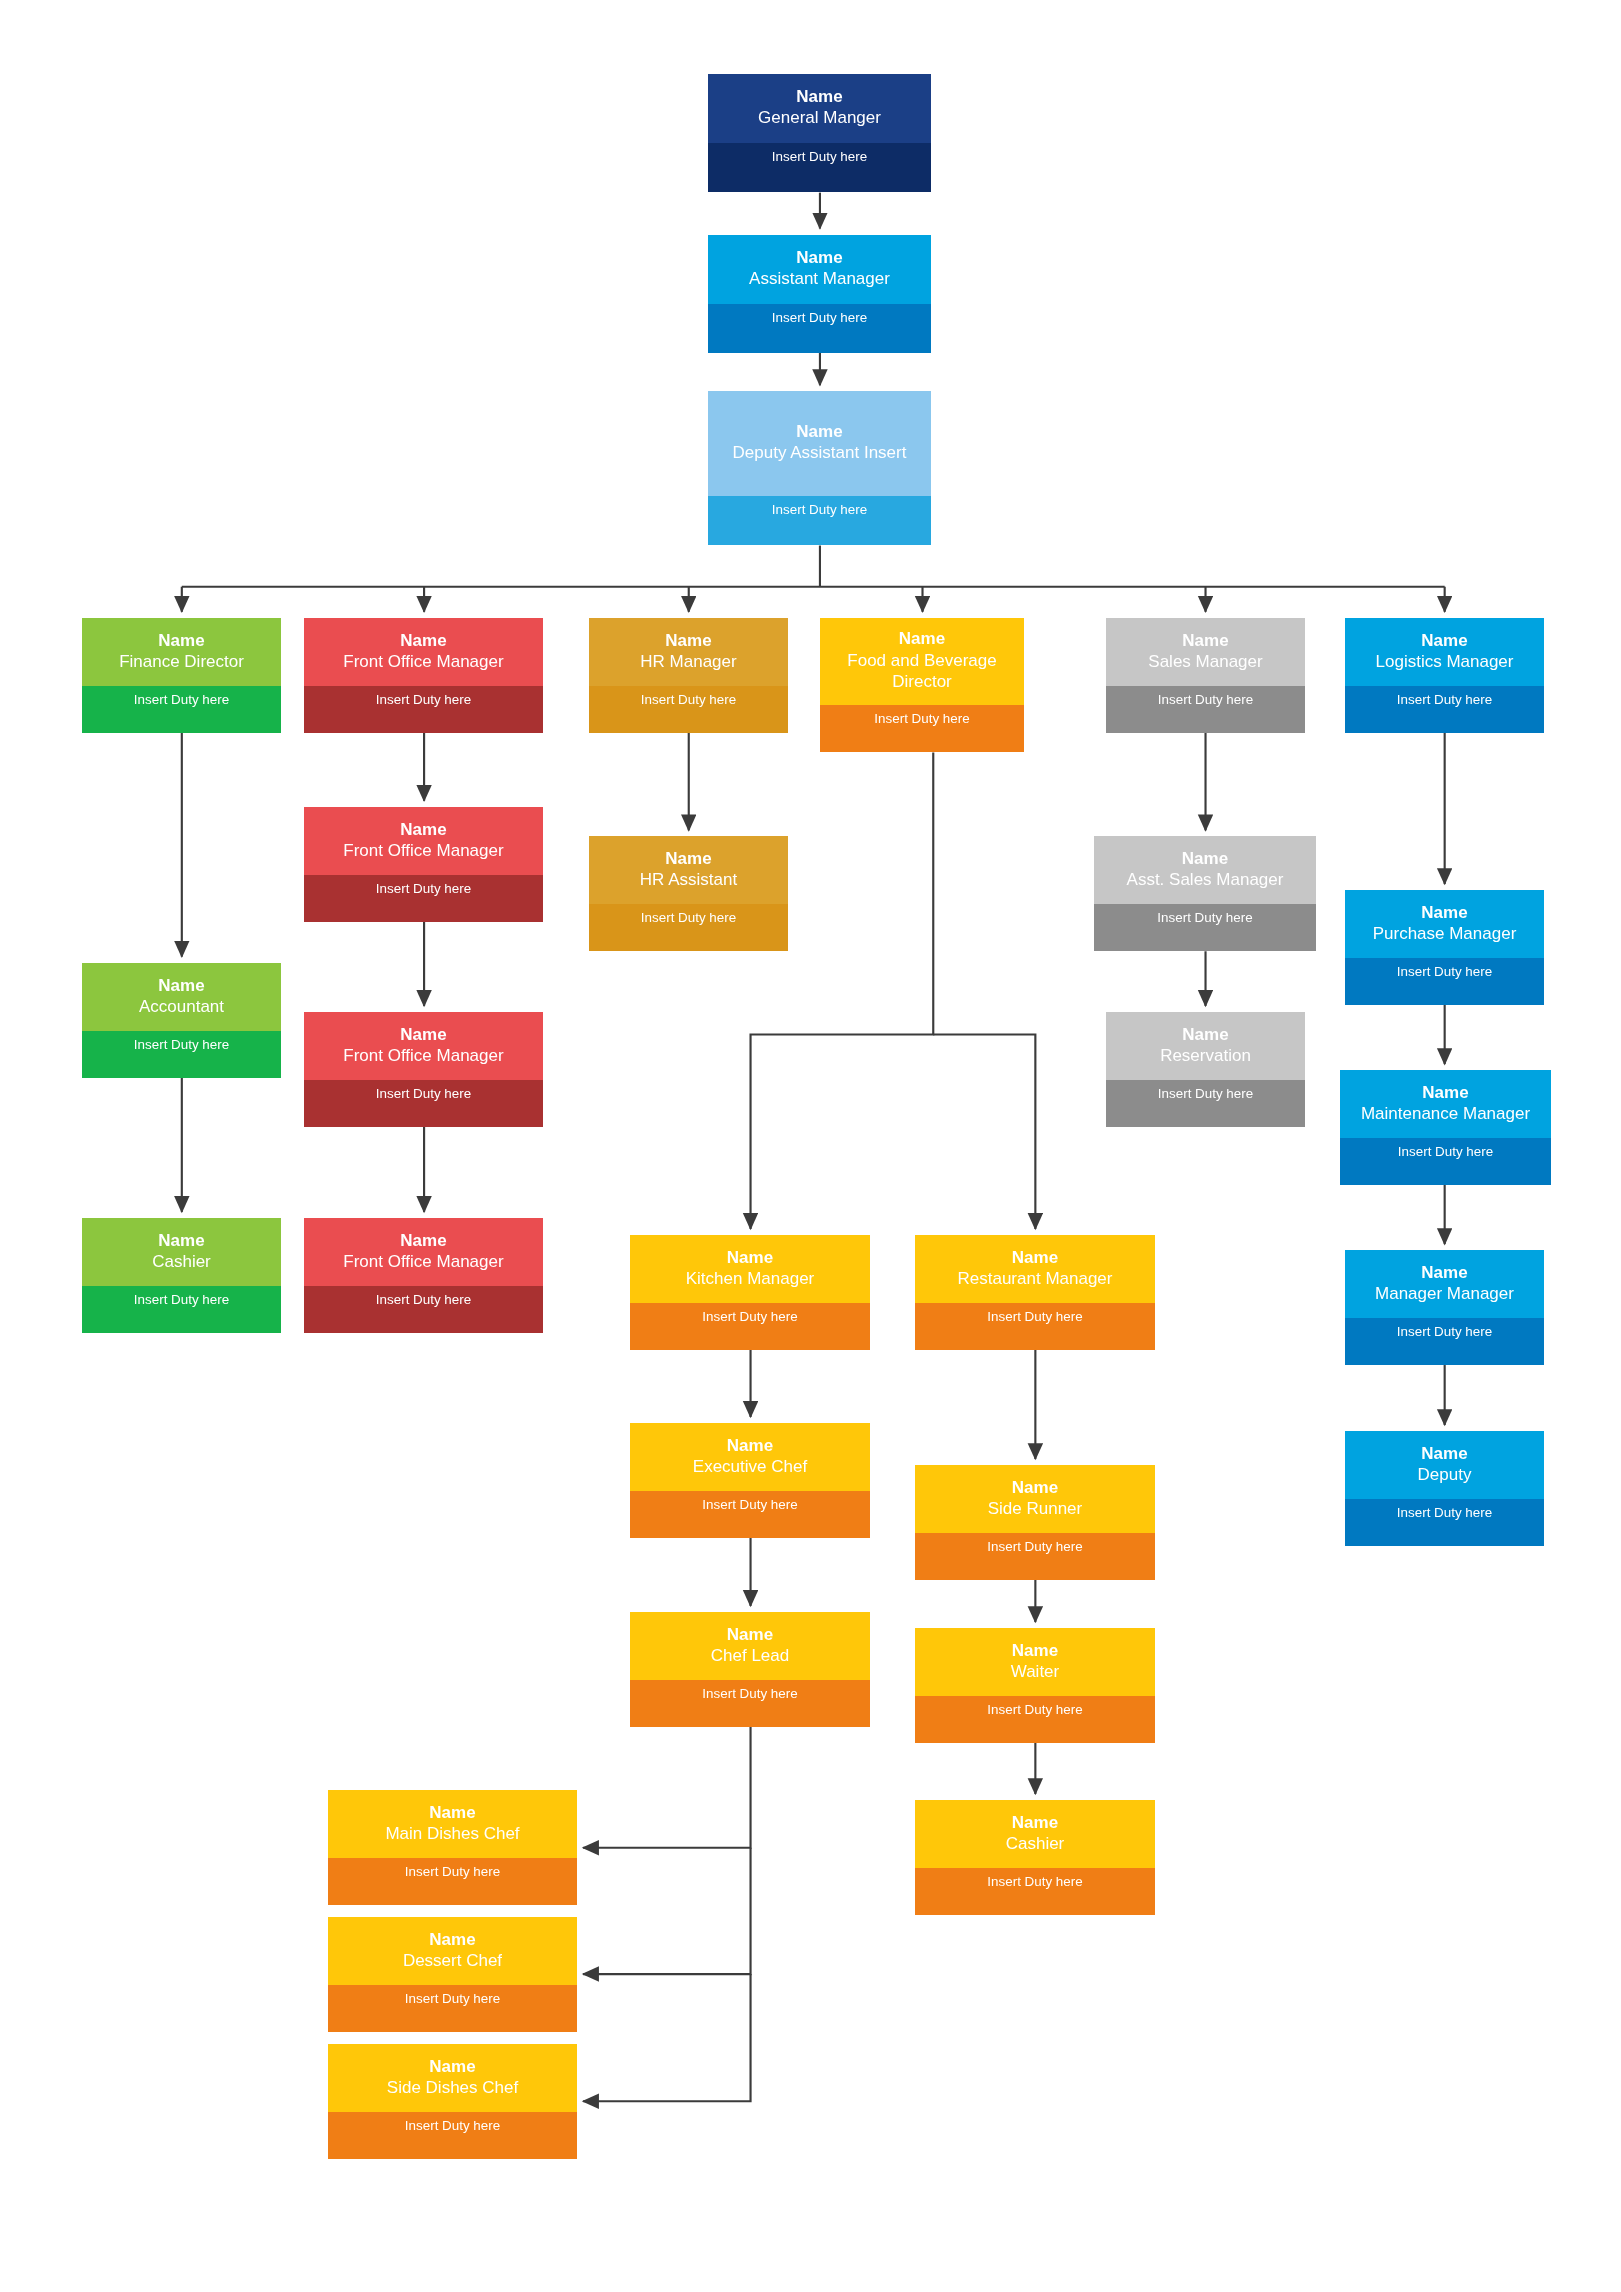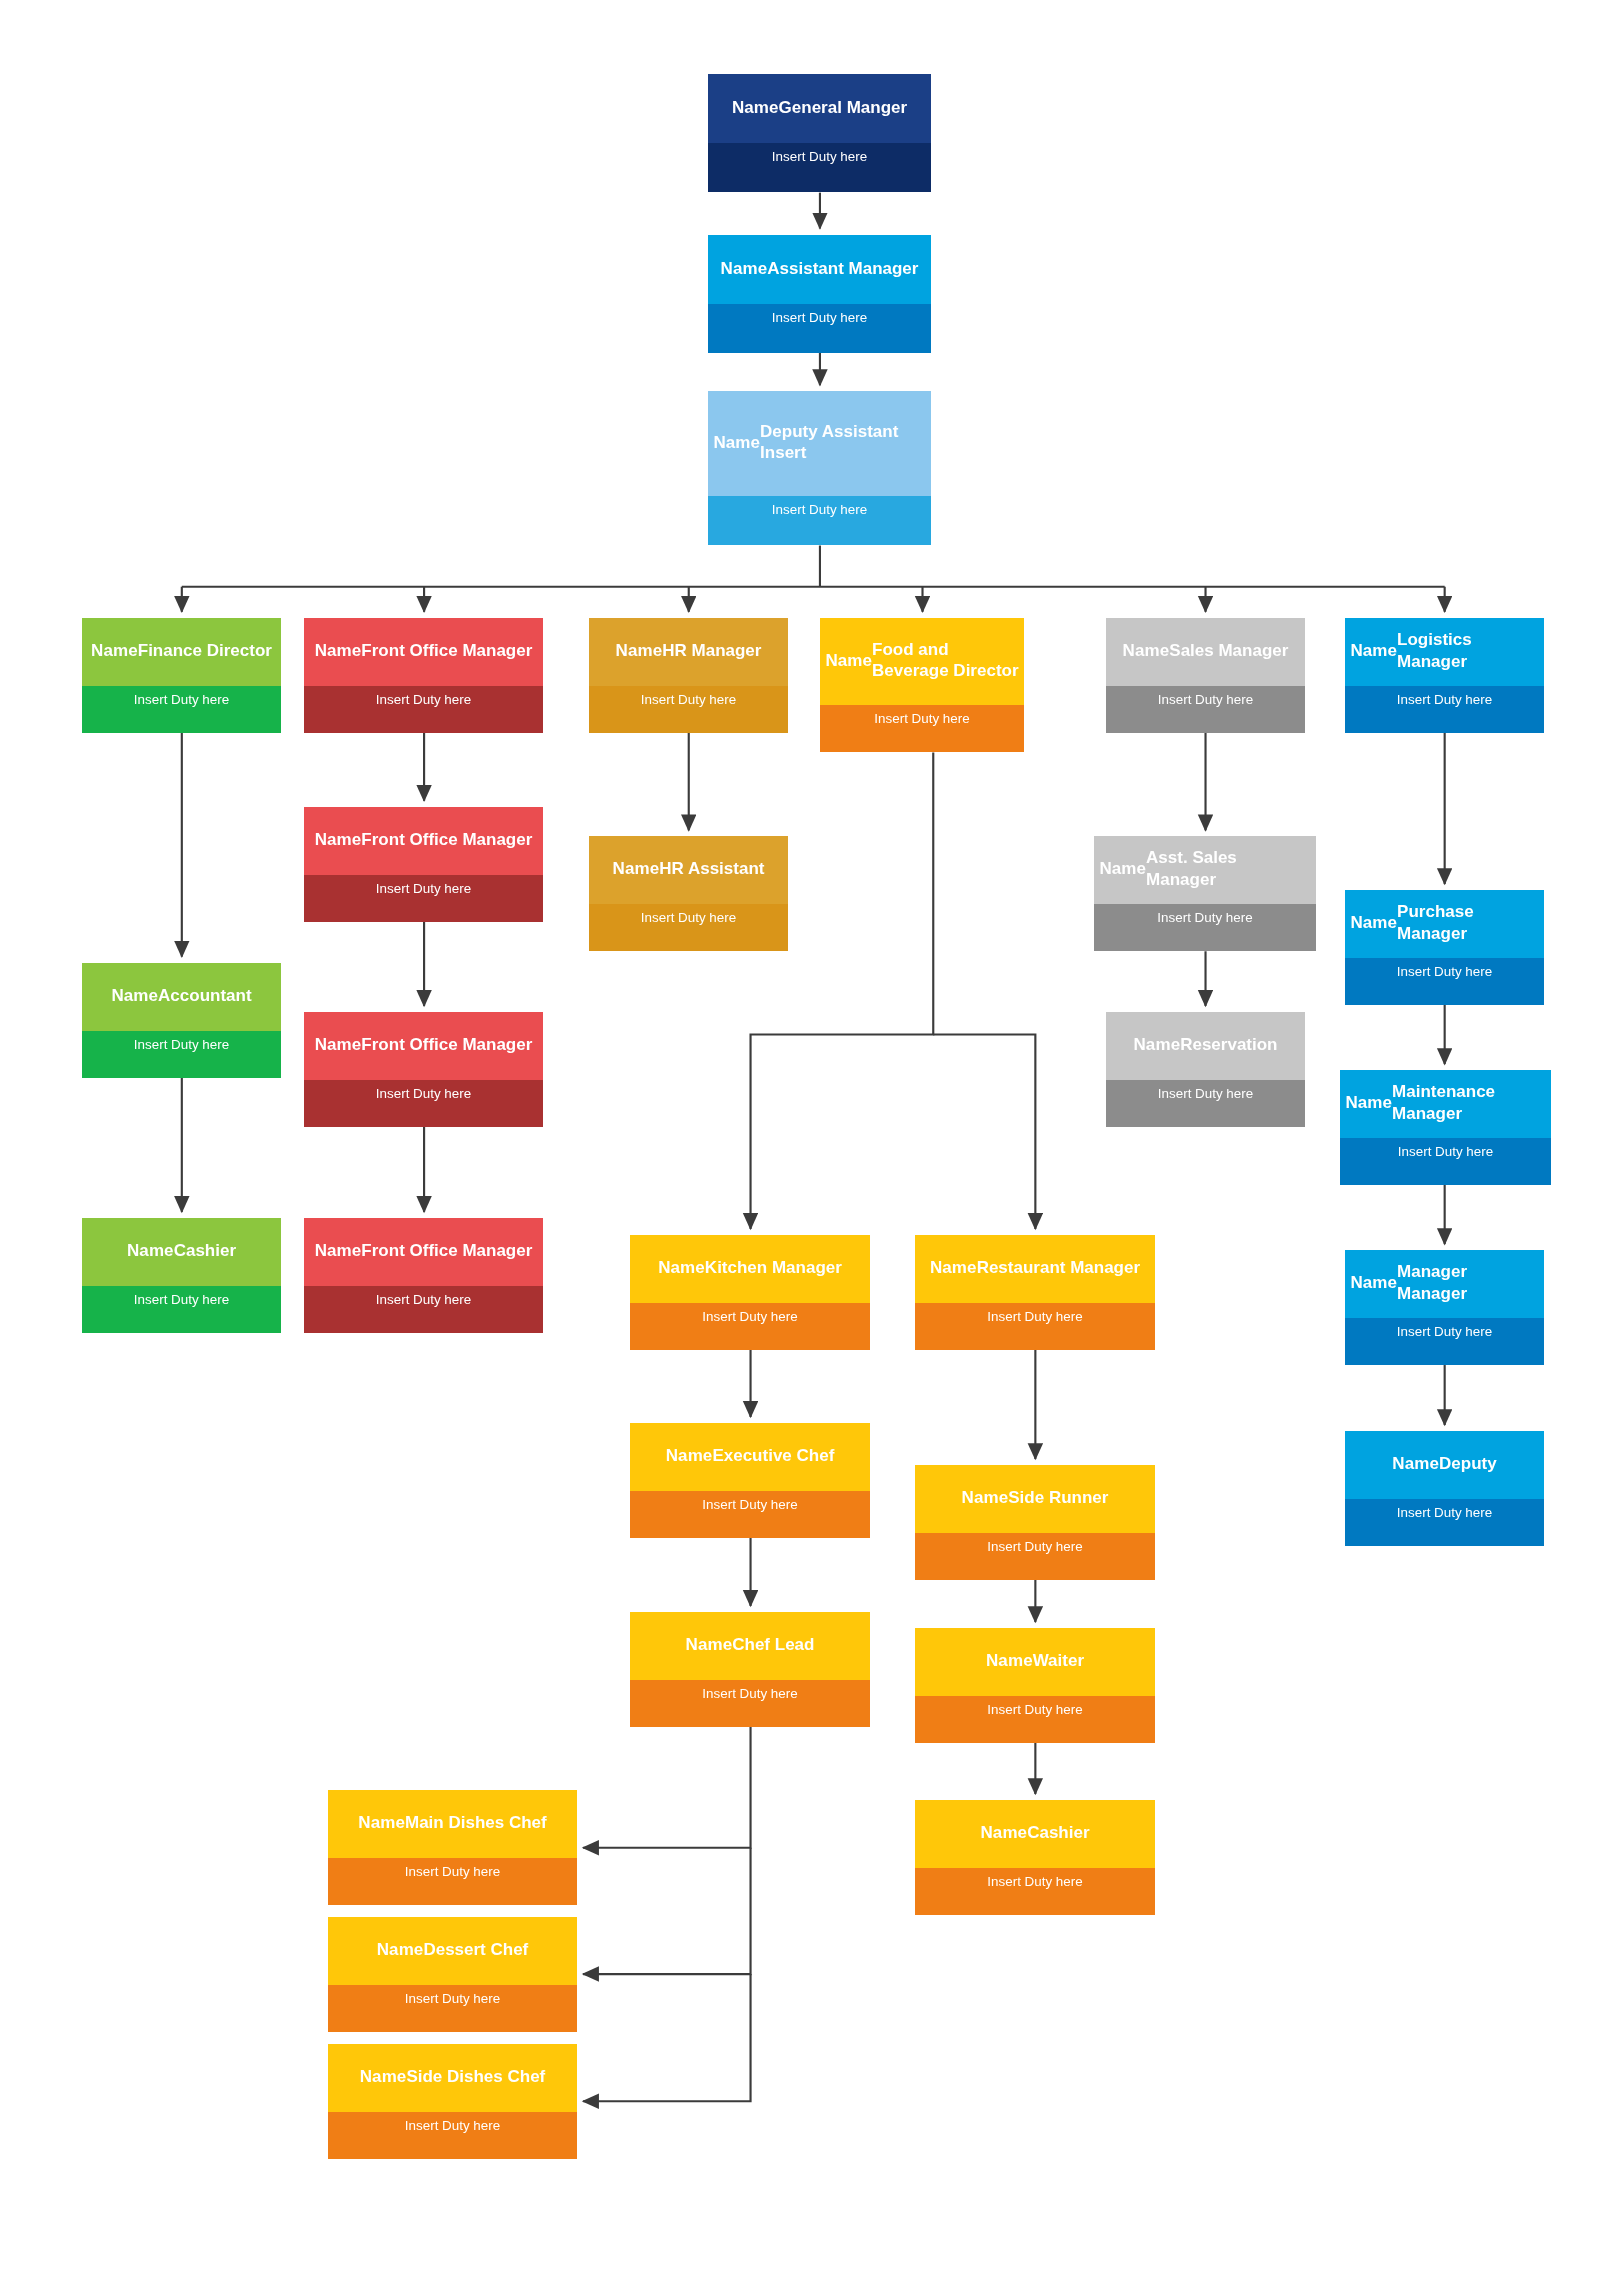--- a/index.html
+++ b/index.html
@@ -30,37 +30,38 @@
   .node {
     position: absolute;
     box-sizing: border-box;
     display: flex;
     flex-direction: column;
     overflow: hidden;
   }
   .node-head {
     flex: 1 1 auto;
     display: flex;
-    flex-direction: row;
+    flex-direction: column;
     align-items: center;
     justify-content: center;
+    text-align: center;
     padding: 7.2px 5.4px 9px 5.4px;
   }
   .node-name {
     font-weight: bold;
     font-size: 17px;
     color: #ffffff;
     line-height: 1.25;
     letter-spacing: 0.1px;
   }
   .node-title {
     font-size: 17px;
     color: #ffffff;
     line-height: 1.26;
-    font-weight: bold;
+    font-weight: normal;
   }
   .node-duty {
     flex: 0 0 auto;
     text-align: center;
     font-size: 13.4px;
     color: #ffffff;
     padding: 6.3px 3.6px 7.2px 3.6px;
     line-height: 1.2;
   }
 </style>

